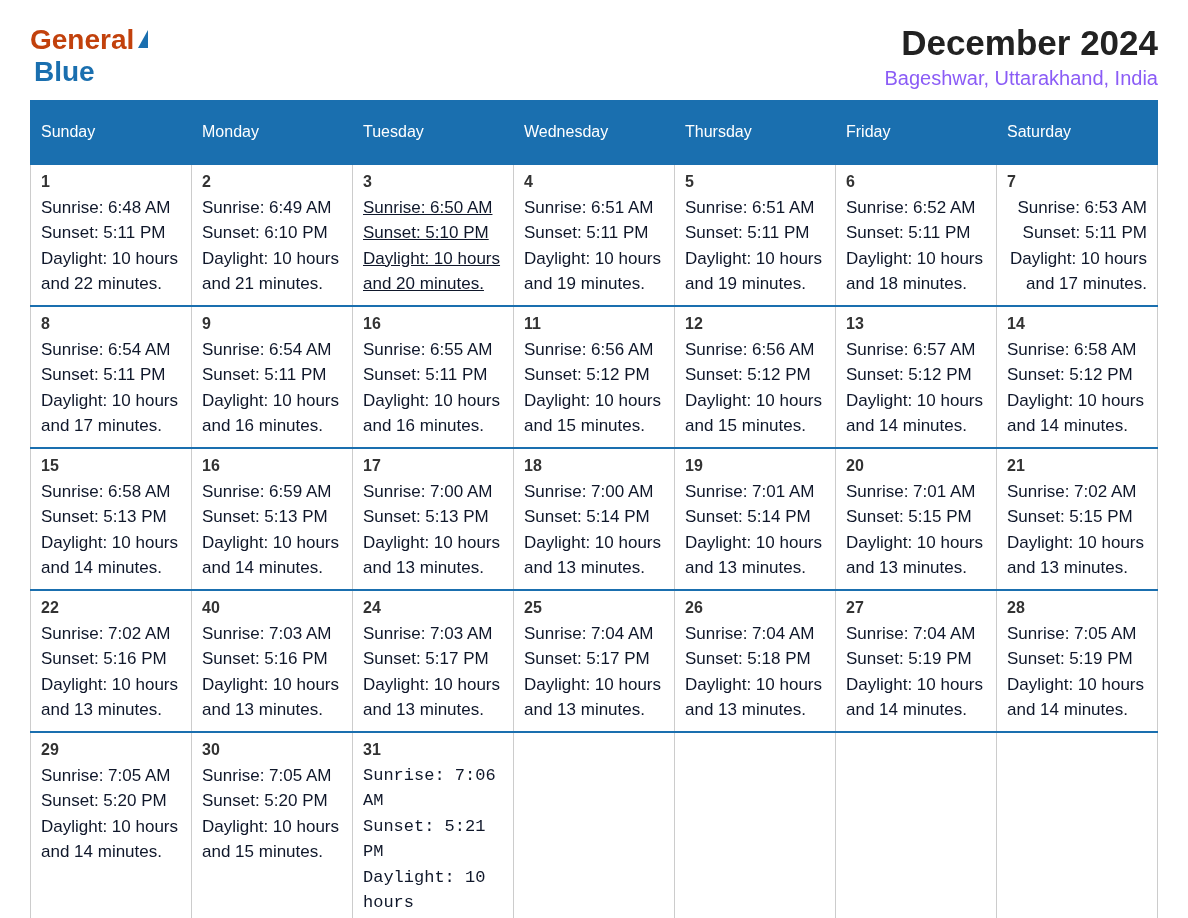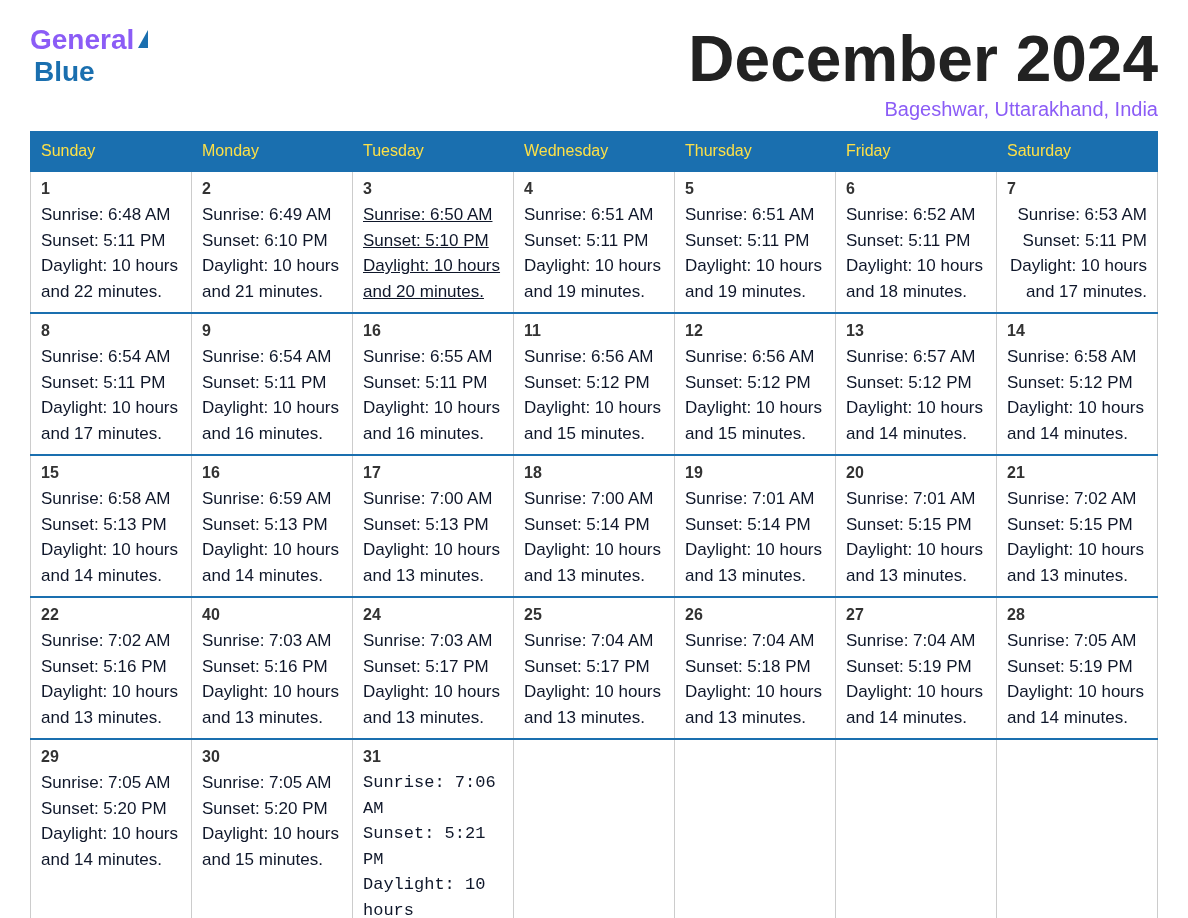--- a/index.html
+++ b/index.html
@@ -22,41 +22,41 @@
       align-items: flex-start;
     }
     .logo-line1 {
       display: flex;
       align-items: center;
     }
     .title-section {
       text-align: right;
     }
     .calendar-title {
-      font-size: 64px;
+      font-size: 35px;
       font-weight: bold;
       color: #222;
       line-height: 1.1;
     }
     .calendar-subtitle {
       font-size: 20px;
       color: #8b5cf6;
       margin-top: 4px;
     }
     .calendar {
       width: 100%;
       border-collapse: collapse;
       margin-top: 8px;
     }
     .calendar th {
       background-color: #1a6faf;
-      color: #fde047;
+      color: #ffffff;
       font-size: 16px;
       font-weight: normal;
-      padding: 10px 10px;
+      padding: 22px 10px;
       text-align: left;
       border: 1px solid #1a6faf;
     }
     .calendar td {
       vertical-align: top;
       padding: 8px 10px 8px 10px;
       border: 1px solid #ccc;
       font-size: 13px;
       color: #333;
       width: 14.28%;
@@ -80,21 +80,21 @@
     .empty {
       background: #fff;
     }
   </style>
 </head>
 <body>
 
 <div class="header">
   <div class="logo">
     <div class="logo-line1">
-      <span style="font-size:28px;font-weight:bold;color:#8b5cf6;">General</span>
+      <span style="font-size:28px;font-weight:bold;color:#c2410c;">General</span>
       <span style="display:inline-block;width:0;height:0;border-left:10px solid transparent;border-bottom:18px solid #1a6faf;margin-left:4px;margin-bottom:2px;"></span>
     </div>
     <div>
       <span style="font-size:28px;font-weight:bold;color:#1a6faf;margin-left:4px;">Blue</span>
     </div>
   </div>
   <div class="title-section">
     <div class="calendar-title">December 2024</div>
     <div class="calendar-subtitle">Bageshwar, Uttarakhand, India</div>
   </div>

